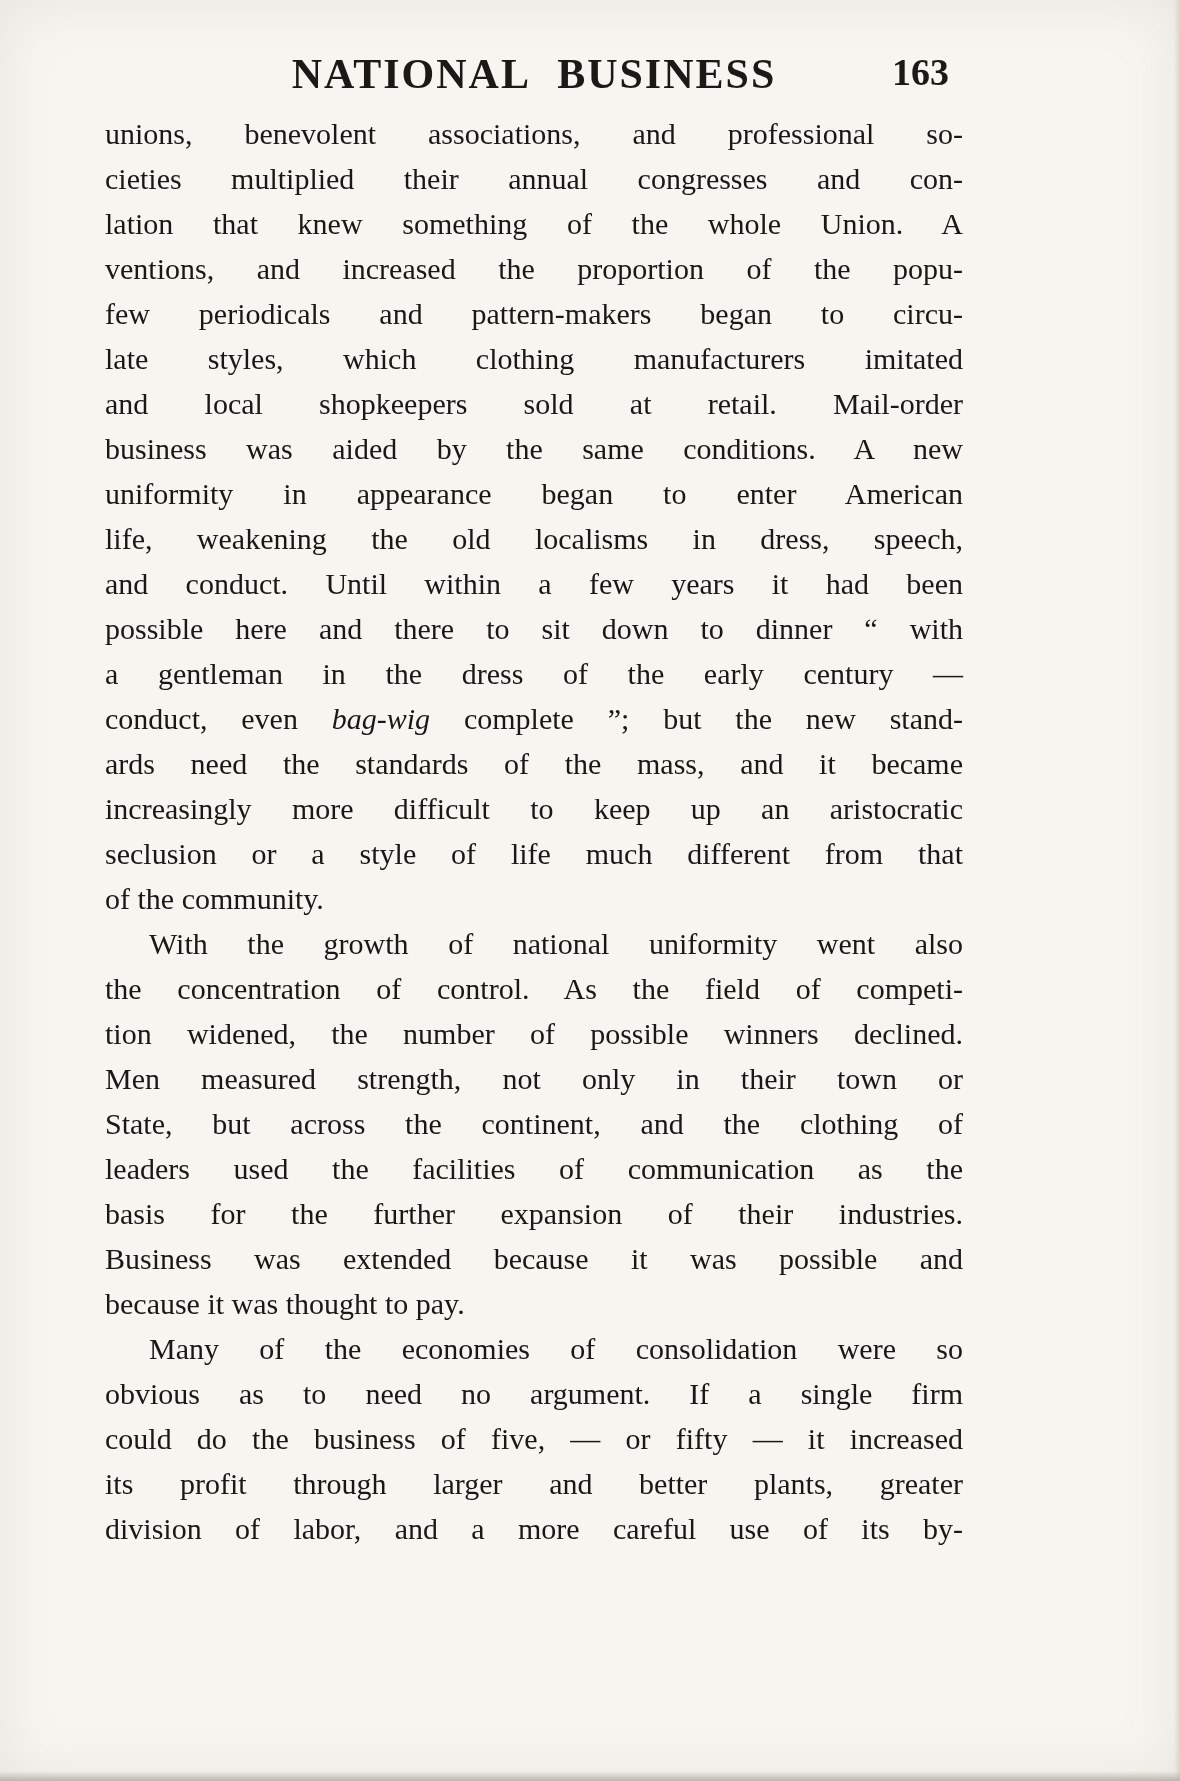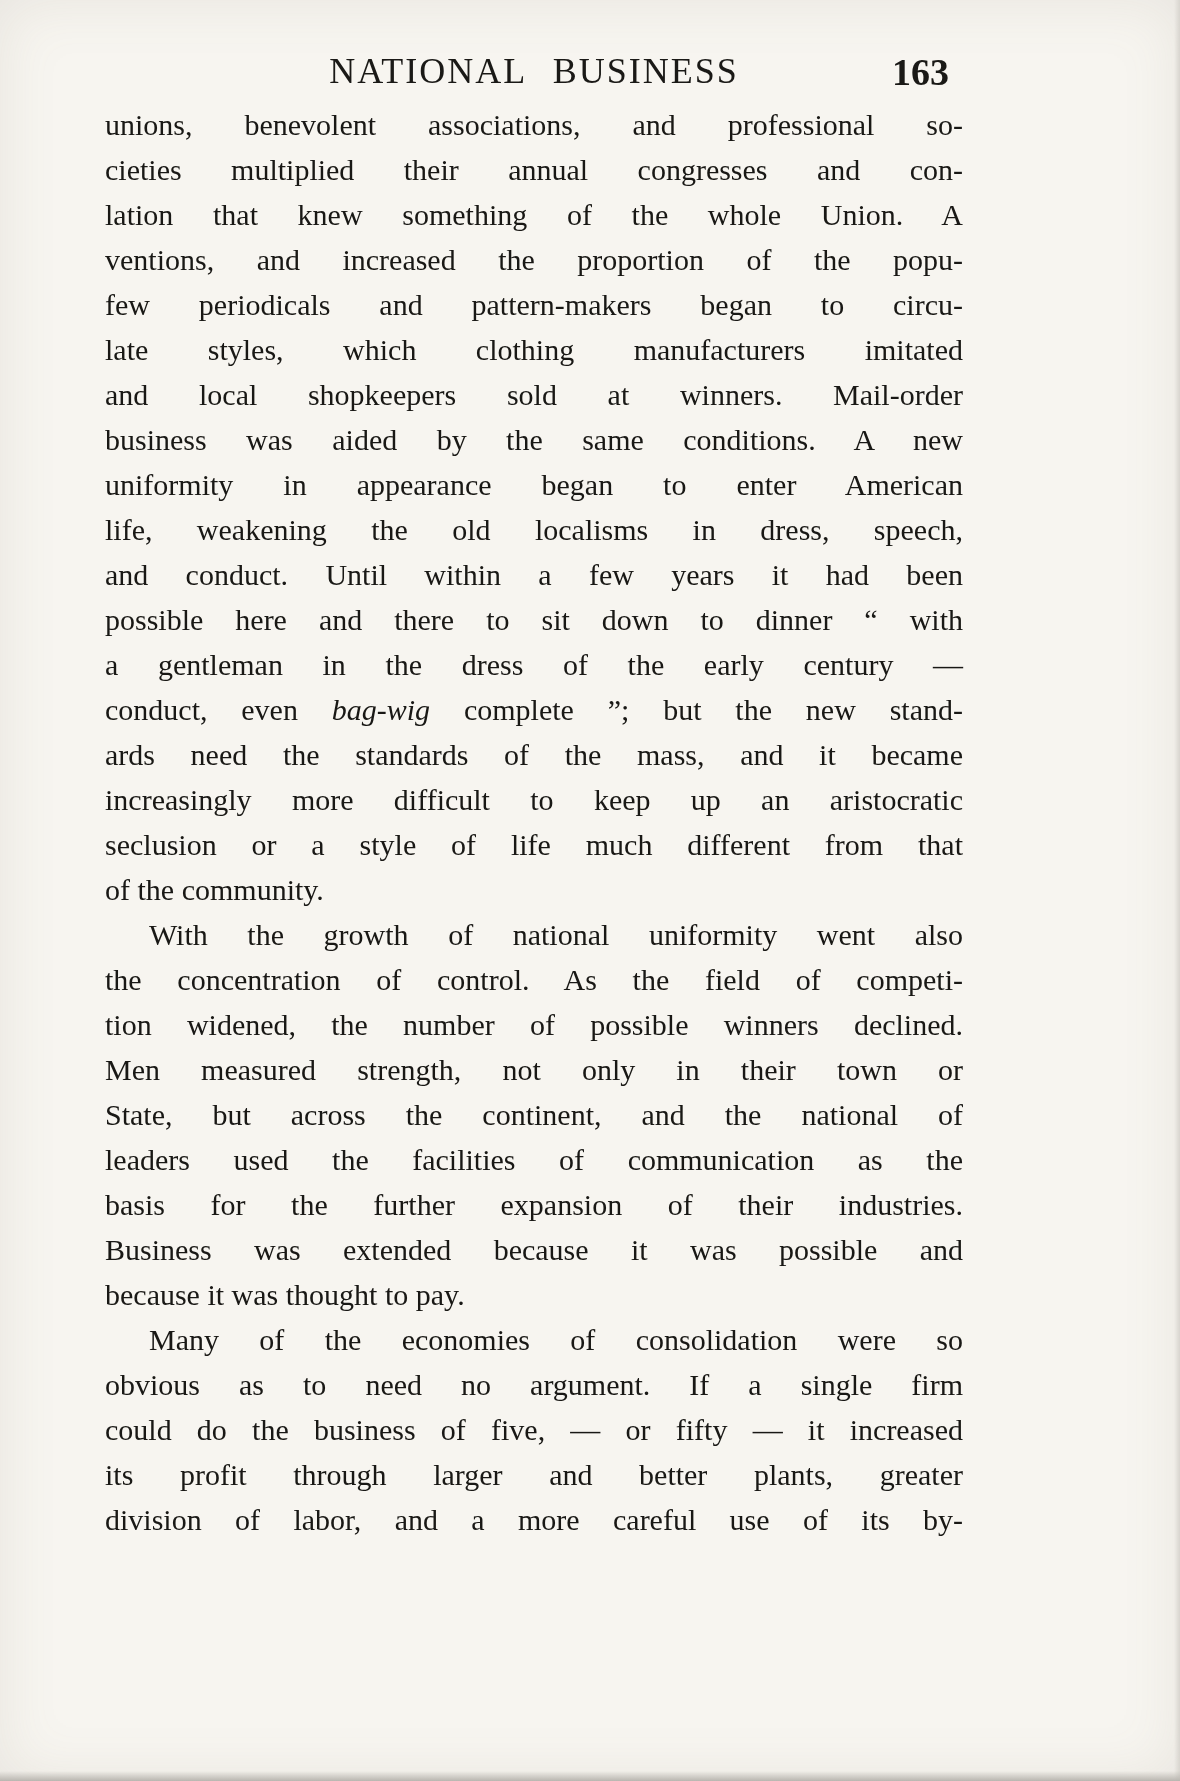--- a/index.html
+++ b/index.html
@@ -26,36 +26,36 @@
     left: 105px;
     top: 50px;
     width: 858px;
   }
   .header {
     position: relative;
     height: 44px;
   }
   .running-title {
     text-align: center;
-    font-weight: normal;
-    font-size: 36px;
+    font-weight: bold;
+    font-size: 42px;
     letter-spacing: 2px;
     word-spacing: 16px;
     color: #1a1916;
   }
   .page-number {
     position: absolute;
     right: 14px;
     top: 0;
     font-weight: bold;
     font-size: 38px;
     color: #1a1916;
   }
   .body-text {
-    margin-top: 8px;
+    margin-top: 17px;
     font-size: 30px;
     color: #191815;
   }
   .line {
     height: 45px;
     line-height: 45px;
     text-align: justify;
     text-align-last: justify;
     white-space: nowrap;
     overflow: visible;
@@ -96,37 +96,37 @@
       <div class="running-title">NATIONAL BUSINESS</div>
       <div class="page-number">163</div>
     </div>
     <div class="body-text">
         <div class="line"><span>unions, benevolent associations, and professional so-</span></div>
         <div class="line"><span>cieties multiplied their annual congresses and con-</span></div>
         <div class="line"><span>lation that knew something of the whole Union. A</span></div>
         <div class="line"><span>ventions, and increased the proportion of the popu-</span></div>
         <div class="line"><span>few periodicals and pattern-makers began to circu-</span></div>
         <div class="line"><span>late styles, which clothing manufacturers imitated</span></div>
-        <div class="line"><span>and local shopkeepers sold at winners. Mail-order</span></div>
+        <div class="line"><span>and local shopkeepers sold at retail. Mail-order</span></div>
         <div class="line"><span>business was aided by the same conditions. A new</span></div>
         <div class="line"><span>uniformity in appearance began to enter American</span></div>
         <div class="line"><span>life, weakening the old localisms in dress, speech,</span></div>
         <div class="line"><span>and conduct. Until within a few years it had been</span></div>
         <div class="line"><span>possible here and there to sit down to dinner “ with</span></div>
         <div class="line"><span>a gentleman in the dress of the early century —</span></div>
         <div class="line"><span>conduct, even </span><em>bag-wig</em><span> complete ”; but the new stand-</span></div>
         <div class="line"><span>ards need the standards of the mass, and it became</span></div>
         <div class="line"><span>increasingly more difficult to keep up an aristocratic</span></div>
         <div class="line"><span>seclusion or a style of life much different from that</span></div>
         <div class="line no-justify"><span>of the community.</span></div>
         <div class="line indent"><span>With the growth of national uniformity went also</span></div>
         <div class="line"><span>the concentration of control. As the field of competi-</span></div>
         <div class="line"><span>tion widened, the number of possible winners declined.</span></div>
         <div class="line"><span>Men measured strength, not only in their town or</span></div>
-        <div class="line"><span>State, but across the continent, and the national of</span></div>
+        <div class="line"><span>State, but across the continent, and the clothing of</span></div>
         <div class="line"><span>leaders used the facilities of communication as the</span></div>
         <div class="line"><span>basis for the further expansion of their industries.</span></div>
         <div class="line"><span>Business was extended because it was possible and</span></div>
         <div class="line no-justify"><span>because it was thought to pay.</span></div>
         <div class="line indent"><span>Many of the economies of consolidation were so</span></div>
         <div class="line"><span>obvious as to need no argument. If a single firm</span></div>
         <div class="line"><span>could do the business of five, — or fifty — it increased</span></div>
         <div class="line"><span>its profit through larger and better plants, greater</span></div>
         <div class="line"><span>division of labor, and a more careful use of its by-</span></div>
       </div>

